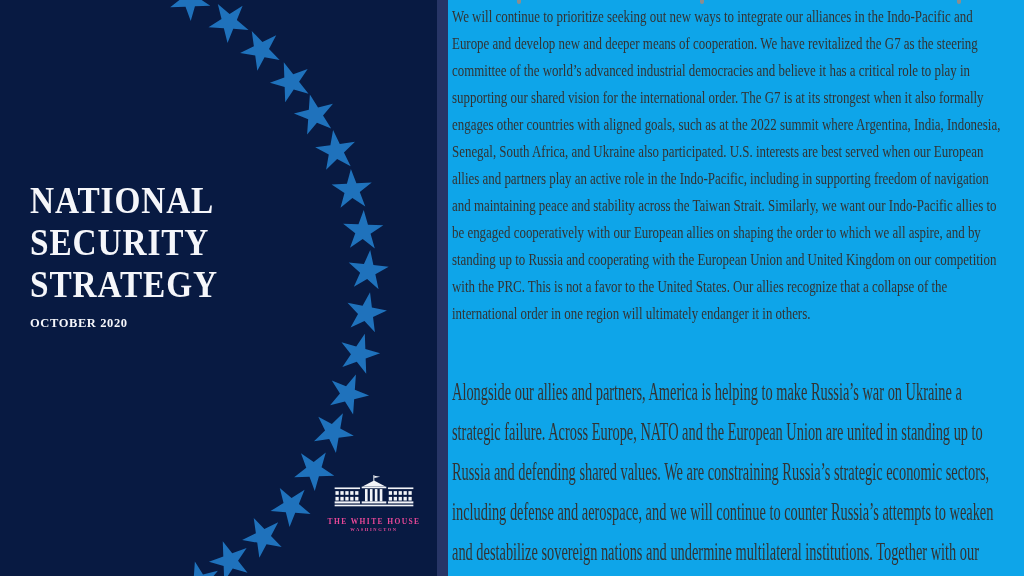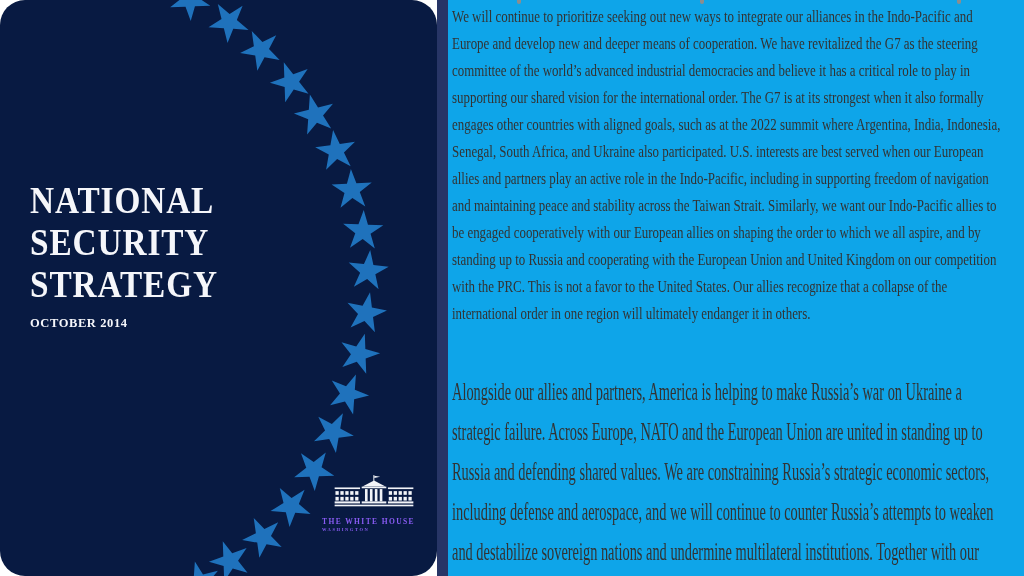--- a/index.html
+++ b/index.html
@@ -1,27 +1,27 @@
 <!DOCTYPE html>
 <html><head>
 <meta charset="utf-8">
 <style>
   html,body{margin:0;padding:0;width:1024px;height:576px;overflow:hidden;background:#ffffff;}
   #root{position:relative;width:1024px;height:576px;font-family:"Liberation Serif","DejaVu Serif",serif;}
 
   
-  .cover{position:absolute;left:0;top:0;width:437px;height:576px;background:#081a42;overflow:hidden;border-radius:25px;}
+  .cover{position:absolute;left:0;top:0;width:437px;height:576px;background:#081a42;overflow:hidden;}
   .star-arc{position:absolute;left:0;top:0;width:100%;height:100%;}
   .star{position:absolute;width:44px;height:44px;}
   .cover-title{position:absolute;left:30px;top:180px;color:#f5f6fa;font-weight:bold;
                font-size:37px;line-height:42px;letter-spacing:1px;white-space:nowrap;
                transform:scaleX(0.9);transform-origin:0 0;}
   .cover-date{position:absolute;left:30px;top:316px;color:#f5f6fa;font-weight:bold;
               font-size:12.5px;letter-spacing:0.6px;white-space:nowrap;}
-  .logo{position:absolute;left:322px;top:474px;width:104px;color:#8b5cf6;}
+  .logo{position:absolute;left:322px;top:474px;width:104px;text-align:center;color:#ec4899;}
   .logo svg{display:block;margin:0 auto;}
   .logo-title{font-size:7.5px;font-weight:bold;letter-spacing:1.4px;margin-top:3px;white-space:nowrap;}
   .logo-sub{font-size:4.5px;font-weight:bold;letter-spacing:1.6px;margin-top:1px;white-space:nowrap;}
 
   
   .page-edge{position:absolute;left:437px;top:0;width:11px;height:576px;background:#273566;}
 
   
   .page{position:absolute;left:448px;top:0;width:576px;height:576px;background:#0ea5e9;overflow:hidden;}
   .para{position:absolute;color:#333333;text-align:left;transform-origin:0 0;}
@@ -91,21 +91,21 @@
           <polygon points="50,2 60.8,35.2 95.7,35.2 67.4,55.7 78.2,88.8 50,68.3 21.8,88.8 32.6,55.7 4.3,35.2 39.2,35.2" fill="#1f72bc"></polygon>
         </svg>
       </div>
 
     <div class="cover-title">
       <div>NATIONAL</div>
       <div>SECURITY</div>
       <div>STRATEGY</div>
     </div>
 
-    <div class="cover-date">OCTOBER 2014</div>
+    <div class="cover-date">OCTOBER 2020</div>
 
     <div class="logo">
       <svg width="82" height="40" viewBox="0 0 100 46">
         <g fill="#f2f4f8">
           <rect x="49.2" y="0" width="1.2" height="7"></rect>
           <polygon points="50.4,0.6 57.5,2 50.4,3.4"></polygon>
           <polygon points="36,14 50,6.5 64,14"></polygon>
           <rect x="35" y="14" width="30" height="2"></rect>
           <rect x="39" y="17" width="3.2" height="15"></rect>
           <rect x="45" y="17" width="3.2" height="15"></rect>

